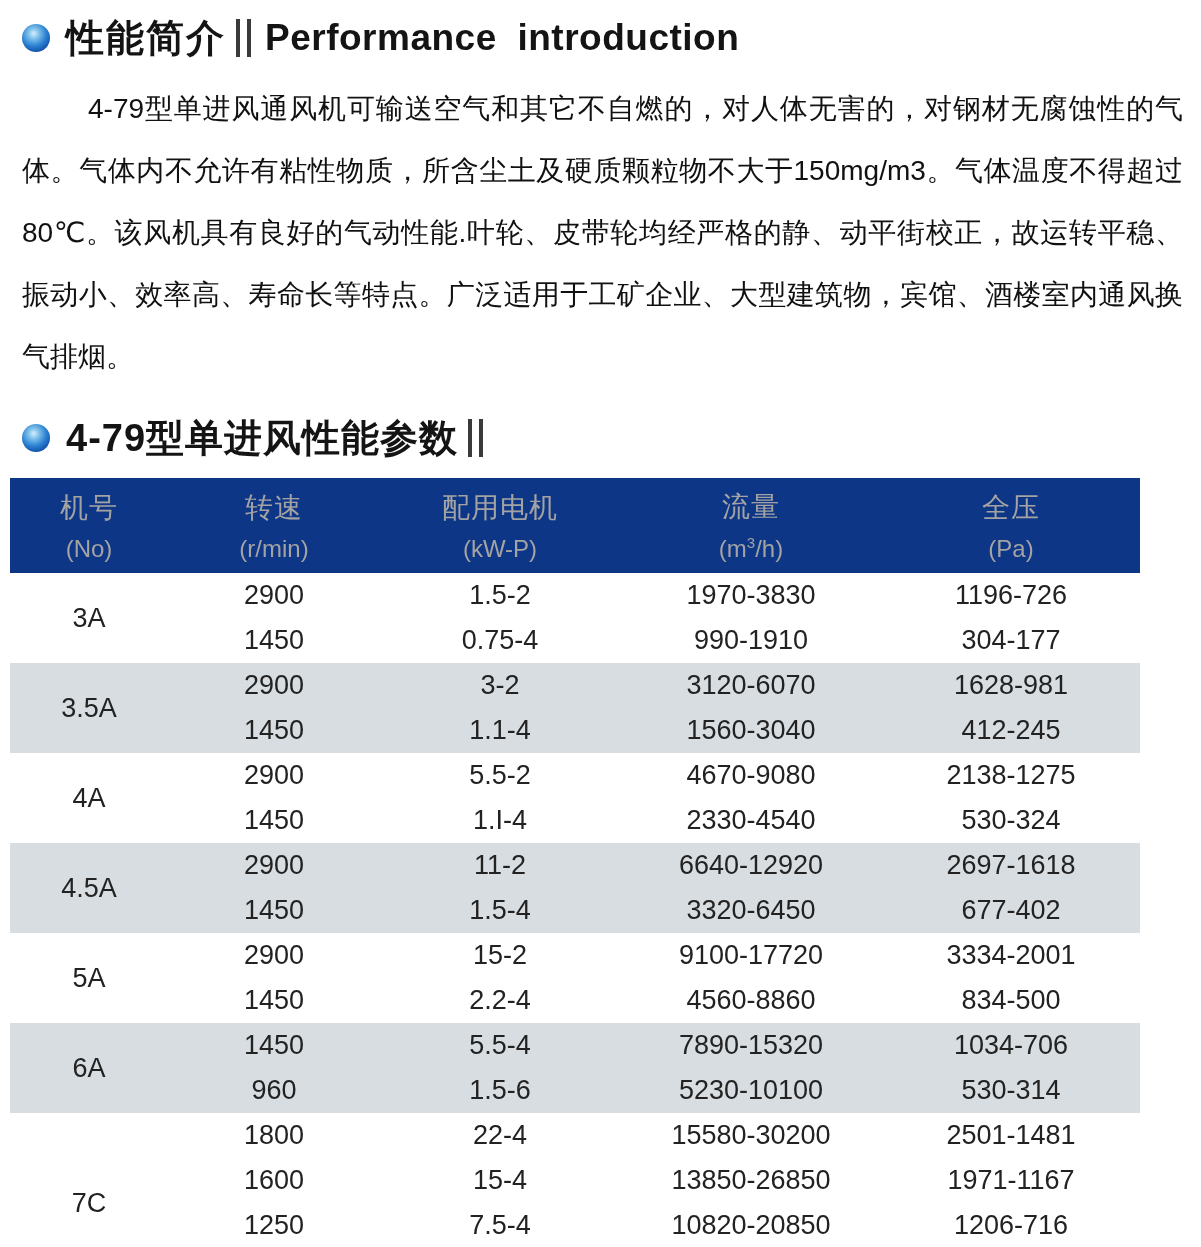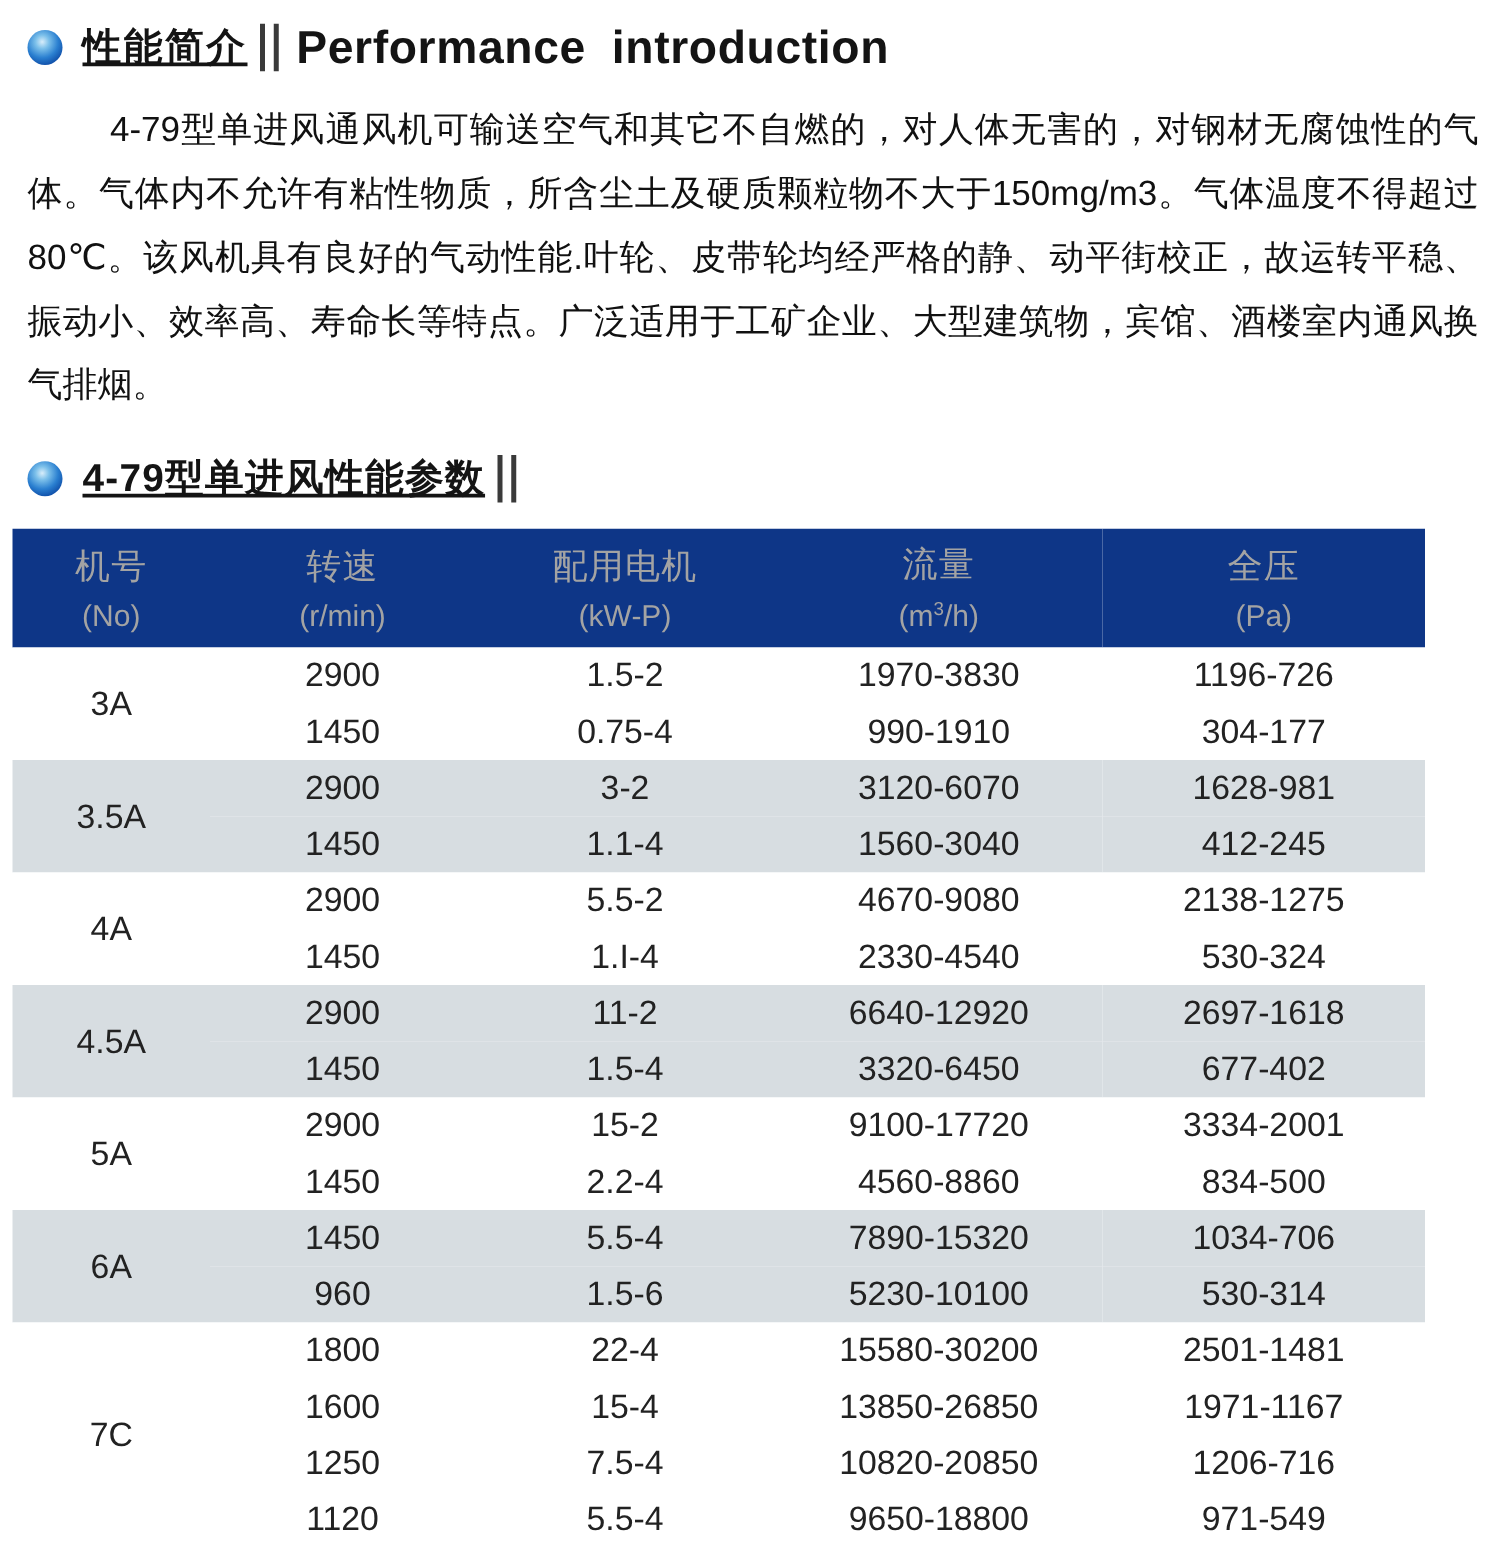--- a/index.html
+++ b/index.html
@@ -19,45 +19,44 @@
     height: 48px;
   }
   .bullet {
     width: 28px; height: 28px;
     border-radius: 50%;
     background: radial-gradient(circle at 42% 34%, #d8edfa 0%, #7cc0ea 22%, #2a7fd0 52%, #0f4ea8 78%, #0c3f8f 100%);
     margin-right: 16px;
     flex: 0 0 auto;
   }
   .title-cn {
-    font-size: 31px;
+    font-size: 38px;
     font-weight: bold;
     letter-spacing: 2px;
     white-space: nowrap;
-    text-decoration: underline;
   }
   .dbl-bar {
     display: inline-block;
     width: 7px; height: 38px;
     border-left: 4px solid #3a3a3a;
     border-right: 4px solid #3a3a3a;
     margin: 0 14px 0 10px;
     flex: 0 0 auto;
   }
   .title-en {
     font-size: 37px;
     font-weight: bold;
     letter-spacing: 0.5px;
     word-spacing: 10px;
     white-space: nowrap;
   }
   .intro-paragraph {
     margin: 16px 18px 0 22px;
     font-size: 28px;
-    line-height: 51px;
+    line-height: 62px;
     text-align: justify;
     text-indent: 66px;
     color: #111111;
   }
   .params-table {
     border-collapse: collapse;
     table-layout: fixed;
     width: 1130px;
     margin: 16px 0 0 10px;
   }

